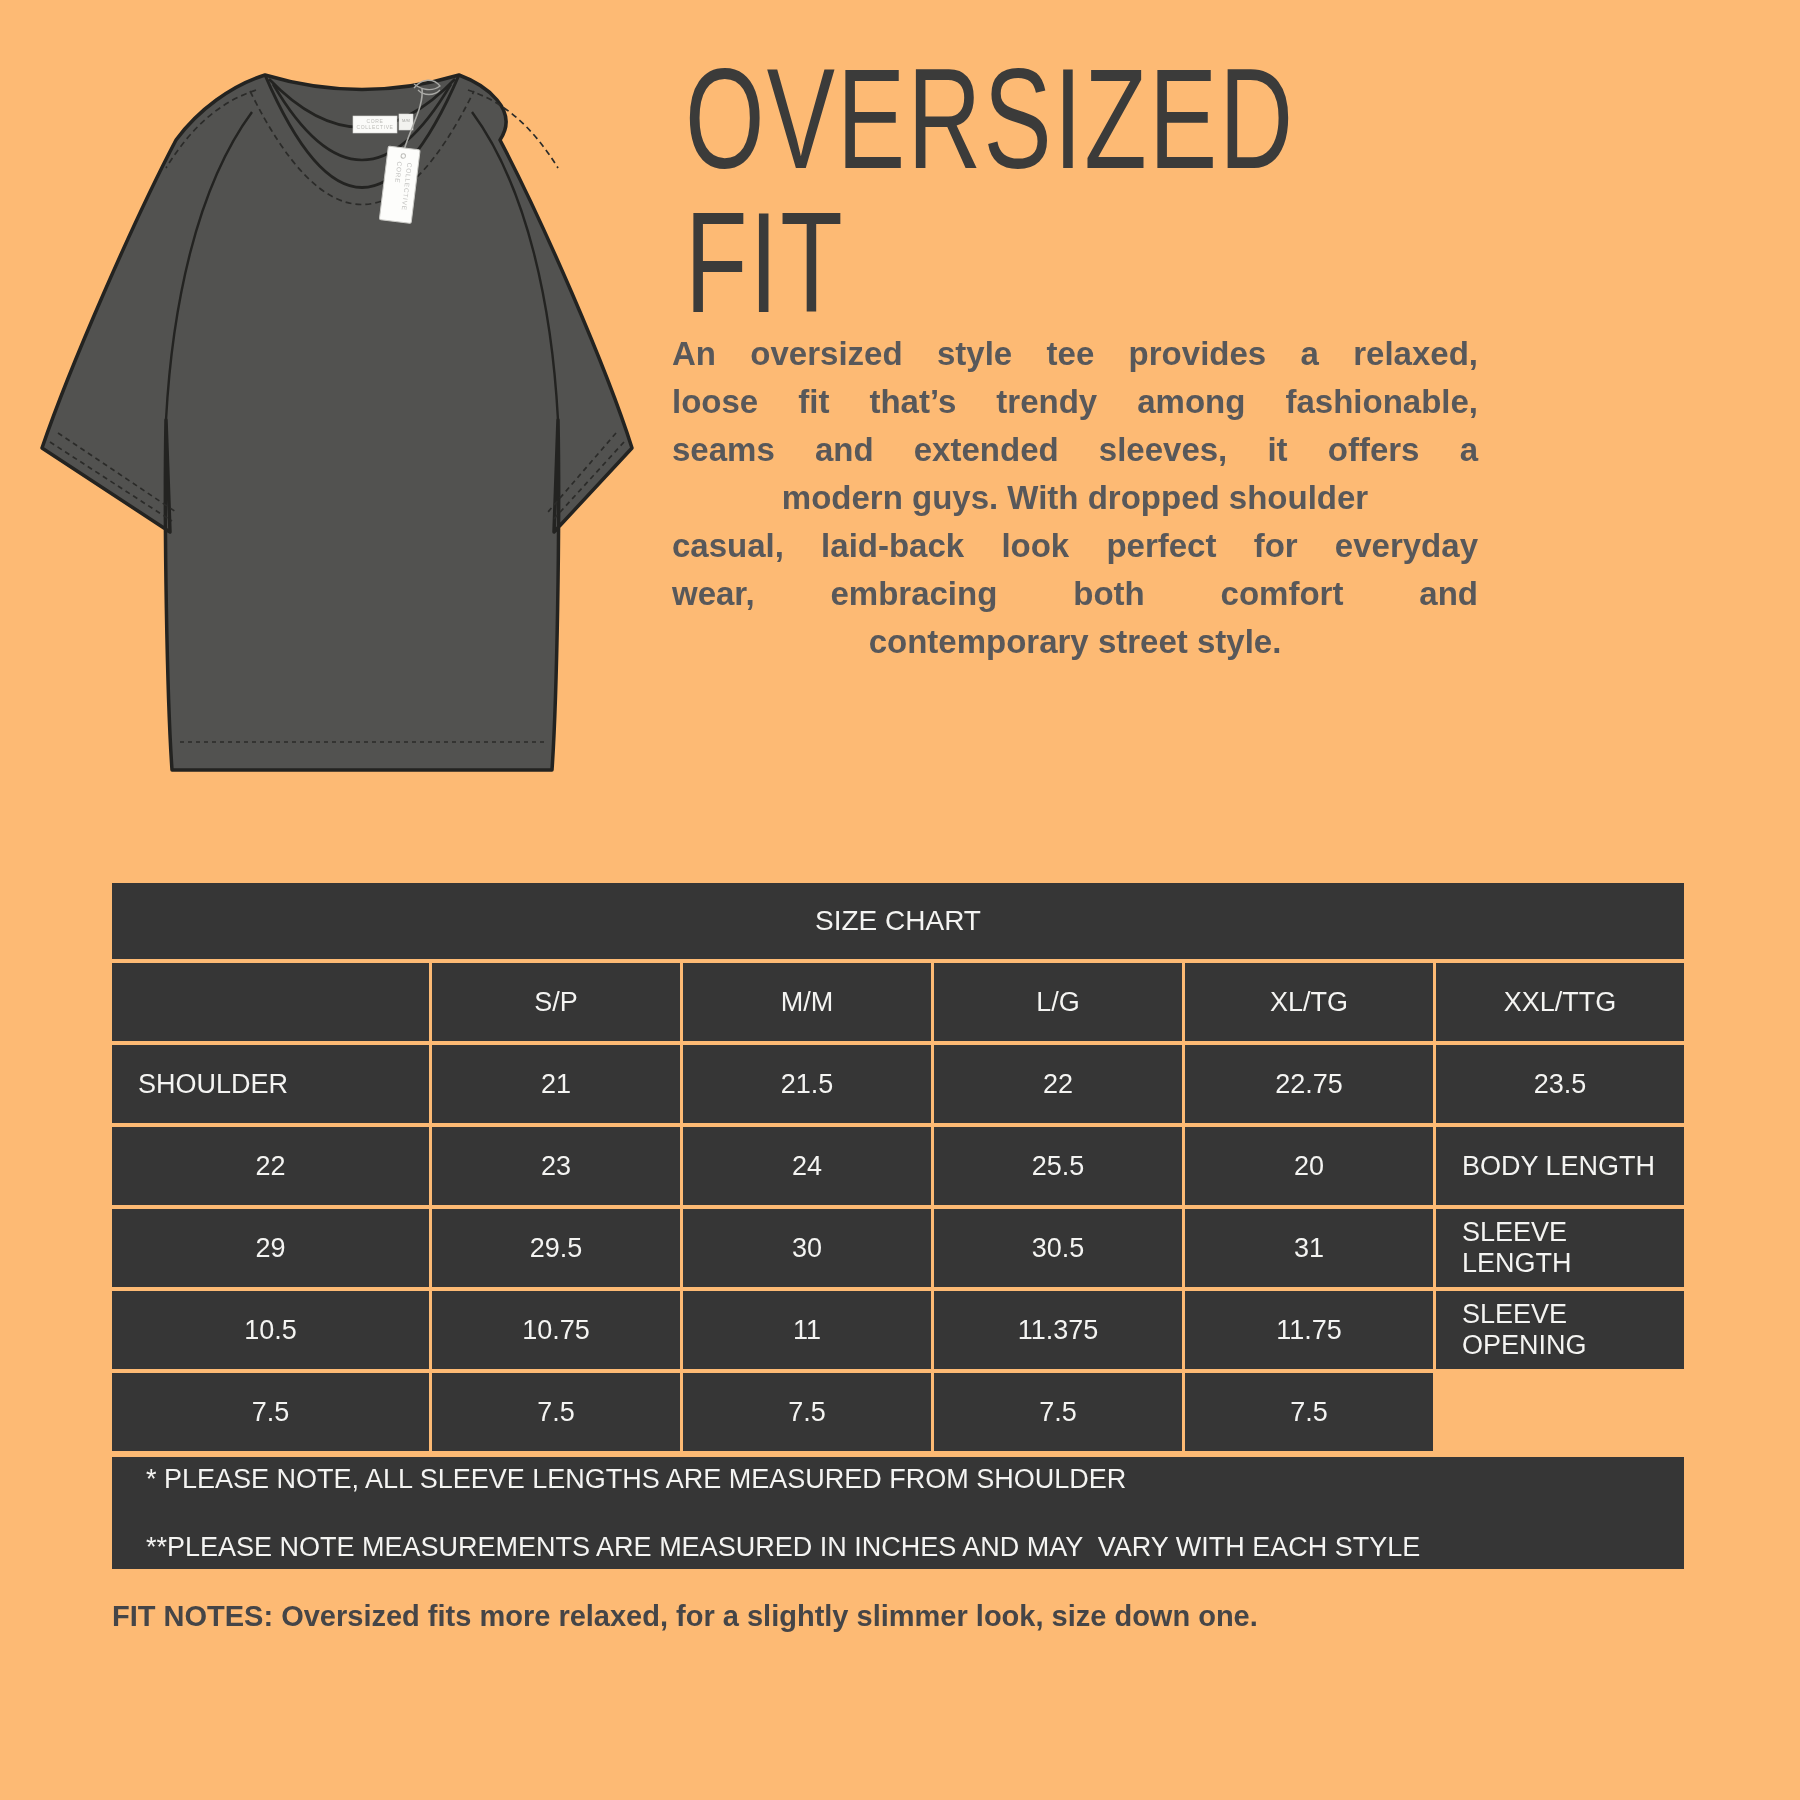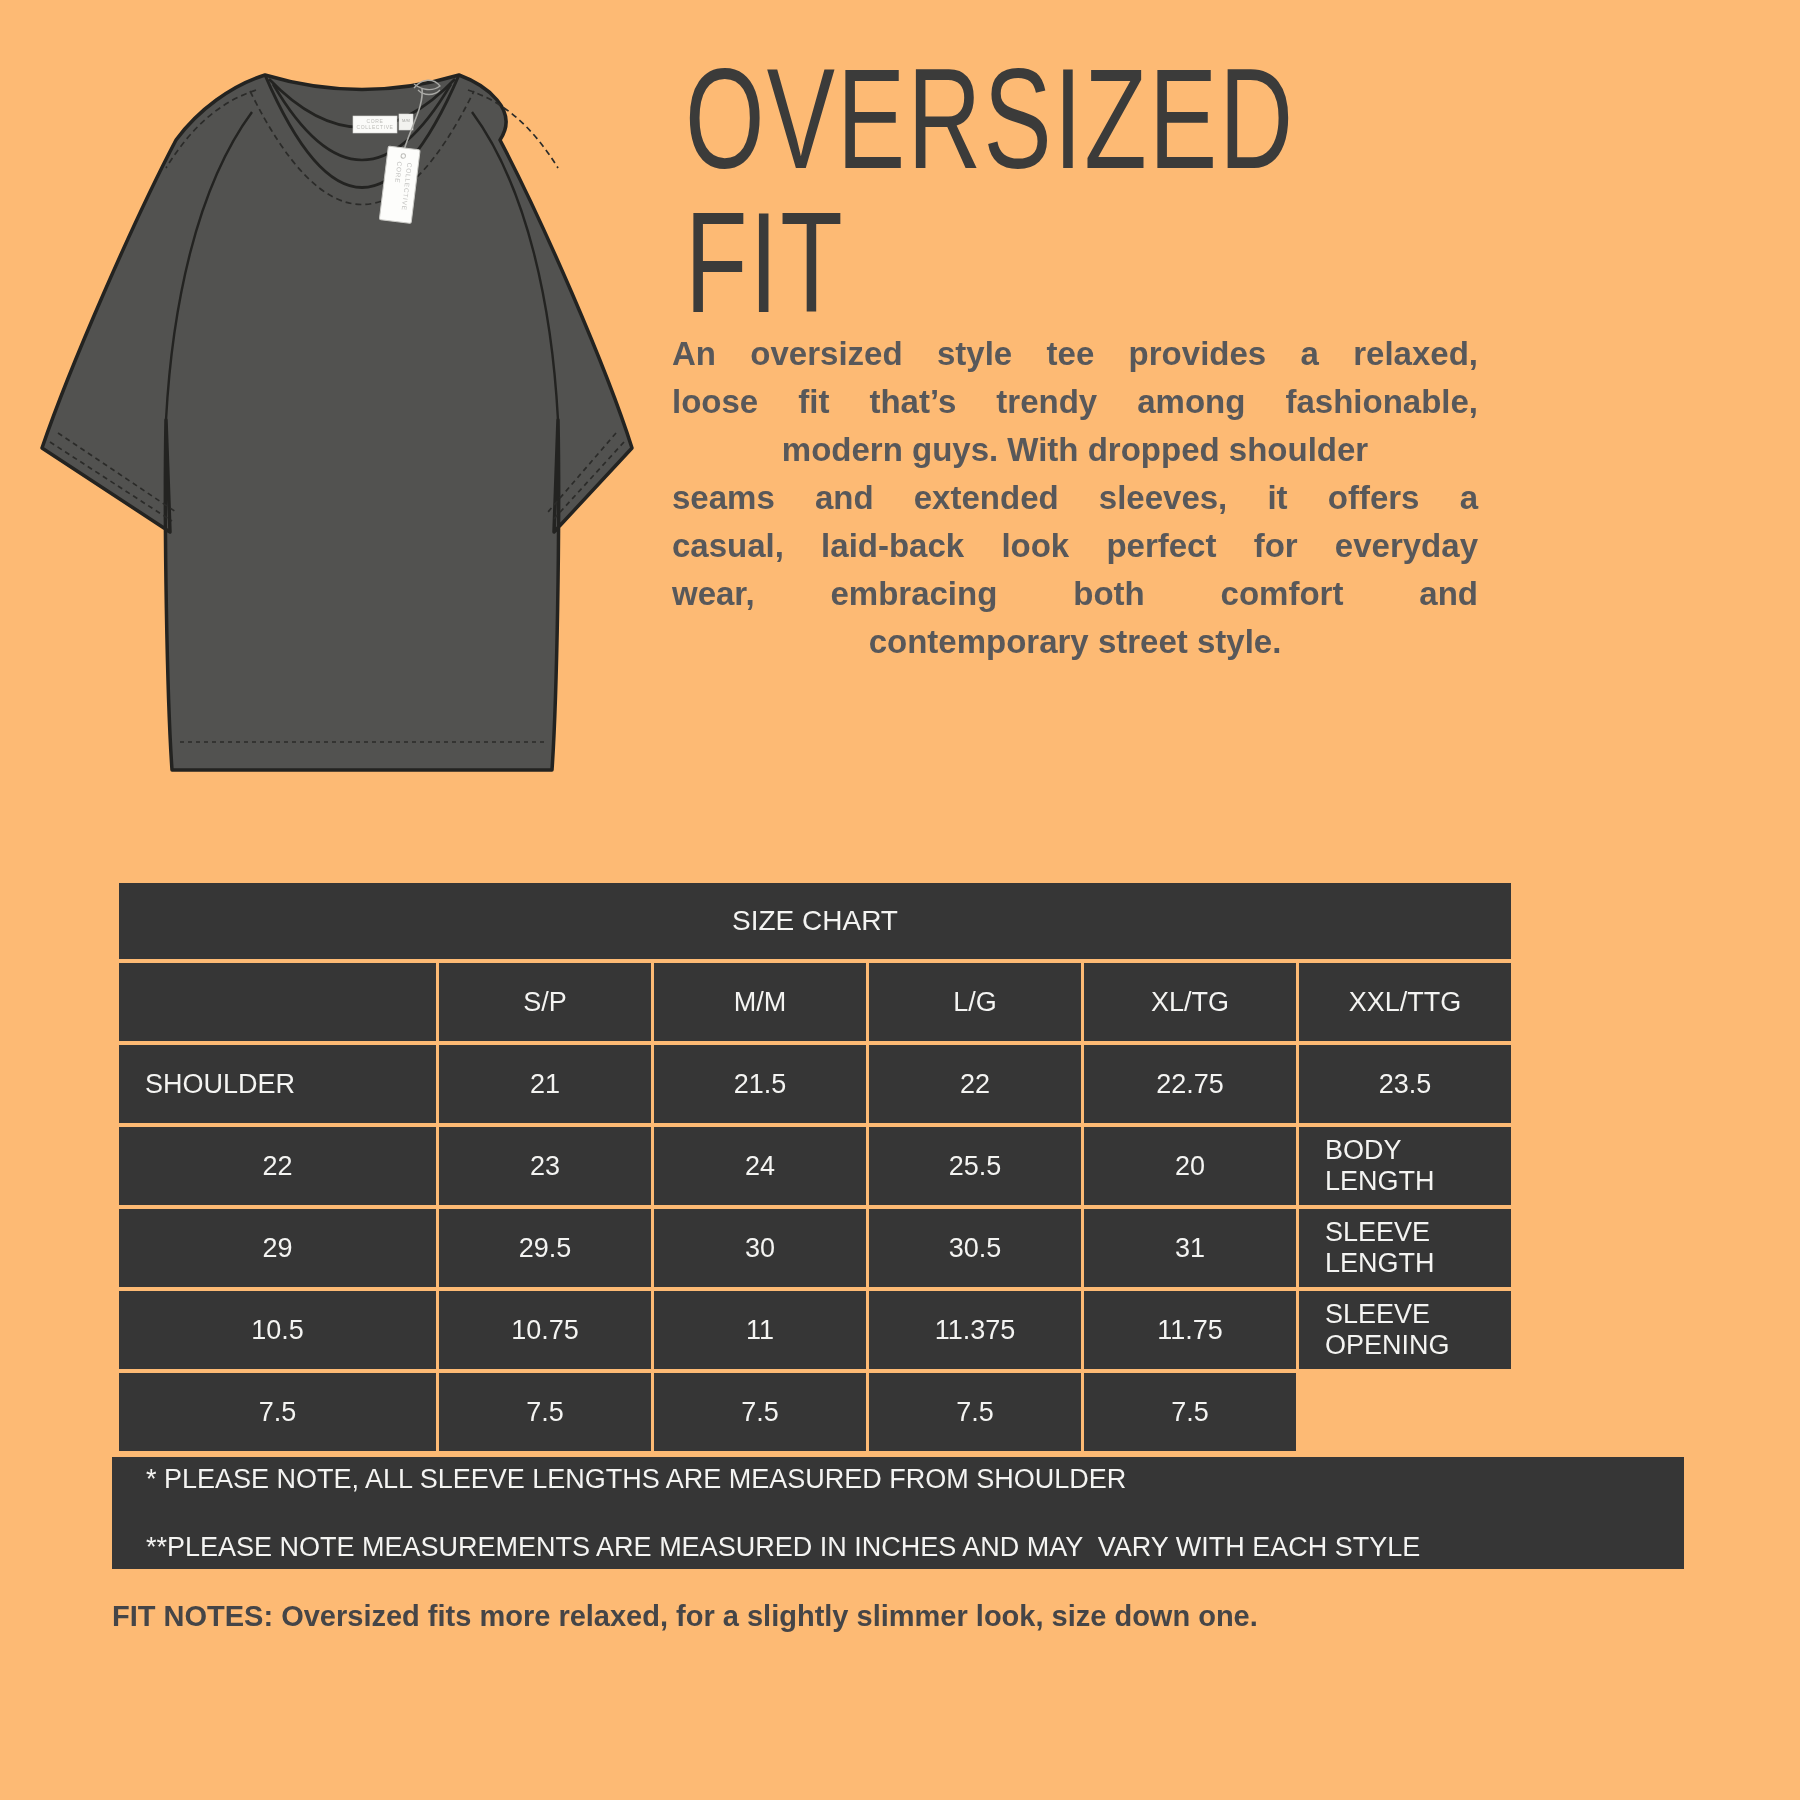--- a/index.html
+++ b/index.html
@@ -17,21 +17,21 @@
   #title2{top:192px;}
 
   
   #desc{position:absolute;left:672px;top:330px;width:806px;color:#58585a;
     font-size:33px;font-weight:700;line-height:48px;}
   #desc .ln{width:100%;}
   #desc .j{text-align:justify;text-align-last:justify;}
   #desc .c{text-align:center;text-align-last:center;}
 
   
-  #chart{position:absolute;left:119px;top:883px;width:1392px;}
+  #chart{position:absolute;left:112px;top:883px;width:1572px;}
   .chart-title{height:76px;background:#363636;color:#f4f4f2;display:flex;
     align-items:center;justify-content:center;font-size:28px;margin-bottom:4px;}
   .chart-grid{display:grid;grid-template-columns:317px repeat(5,1fr);
     column-gap:3px;row-gap:4px;grid-auto-rows:78px;}
   .cell{background:#363636;color:#f4f4f2;display:flex;align-items:center;
     justify-content:center;font-size:27px;}
   .cell.lbl{justify-content:flex-start;padding-left:26px;}
 
   
   #notes{position:absolute;left:112px;top:1457px;width:1572px;height:112px;
@@ -102,22 +102,22 @@
       <text transform="translate(389,134) rotate(90)" font-size="6.5" letter-spacing="0.8" fill="#c4c4c2">COLLECTIVE</text>
     </g>
   </svg>
 
   <div id="title1" class="title-line">OVERSIZED</div>
   <div id="title2" class="title-line">FIT</div>
 
   <div id="desc">
     <div class="ln j">An oversized style tee provides a relaxed,</div>
     <div class="ln j">loose fit that’s trendy among fashionable,</div>
+    <div class="ln j">seams and extended sleeves, it offers a</div>
     <div class="ln c">modern guys. With dropped shoulder</div>
-    <div class="ln j">seams and extended sleeves, it offers a</div>
     <div class="ln j">casual, laid-back look perfect for everyday</div>
     <div class="ln j">wear, embracing both comfort and</div>
     <div class="ln c">contemporary street style.</div>
   </div>
 
   <div id="chart">
     <div class="chart-title">SIZE CHART</div>
     <div class="chart-grid">
 
       <div class="cell lbl"></div>

